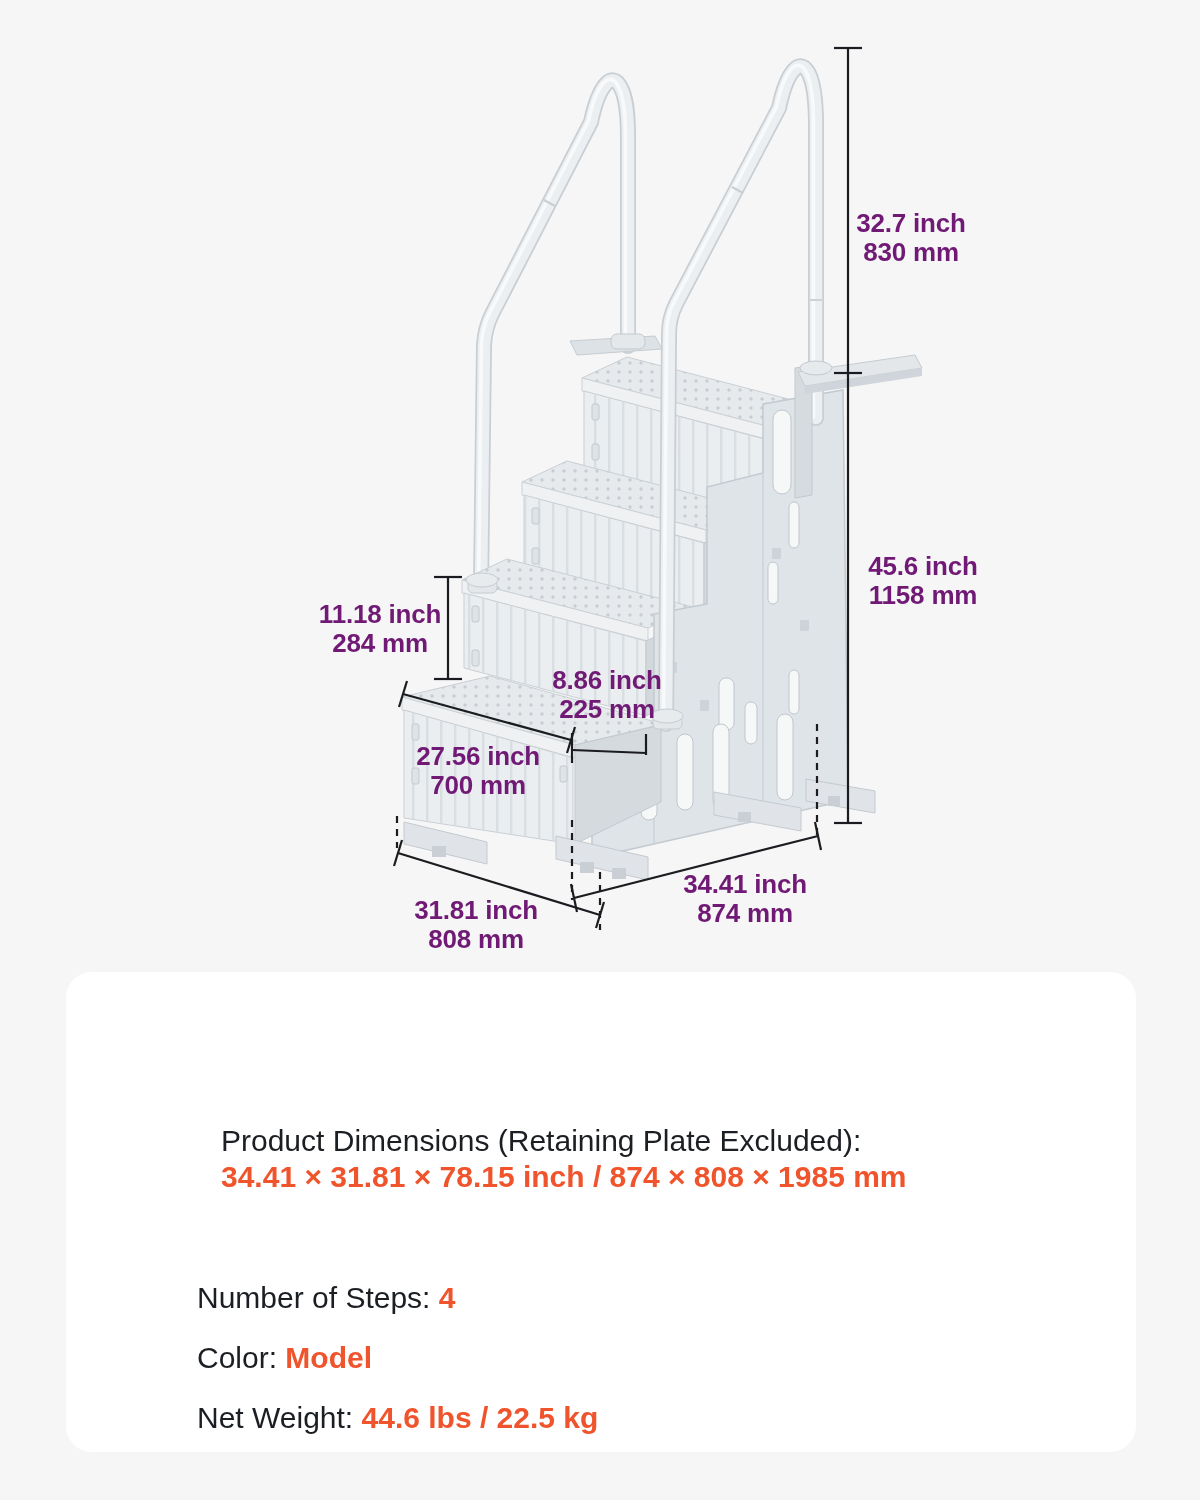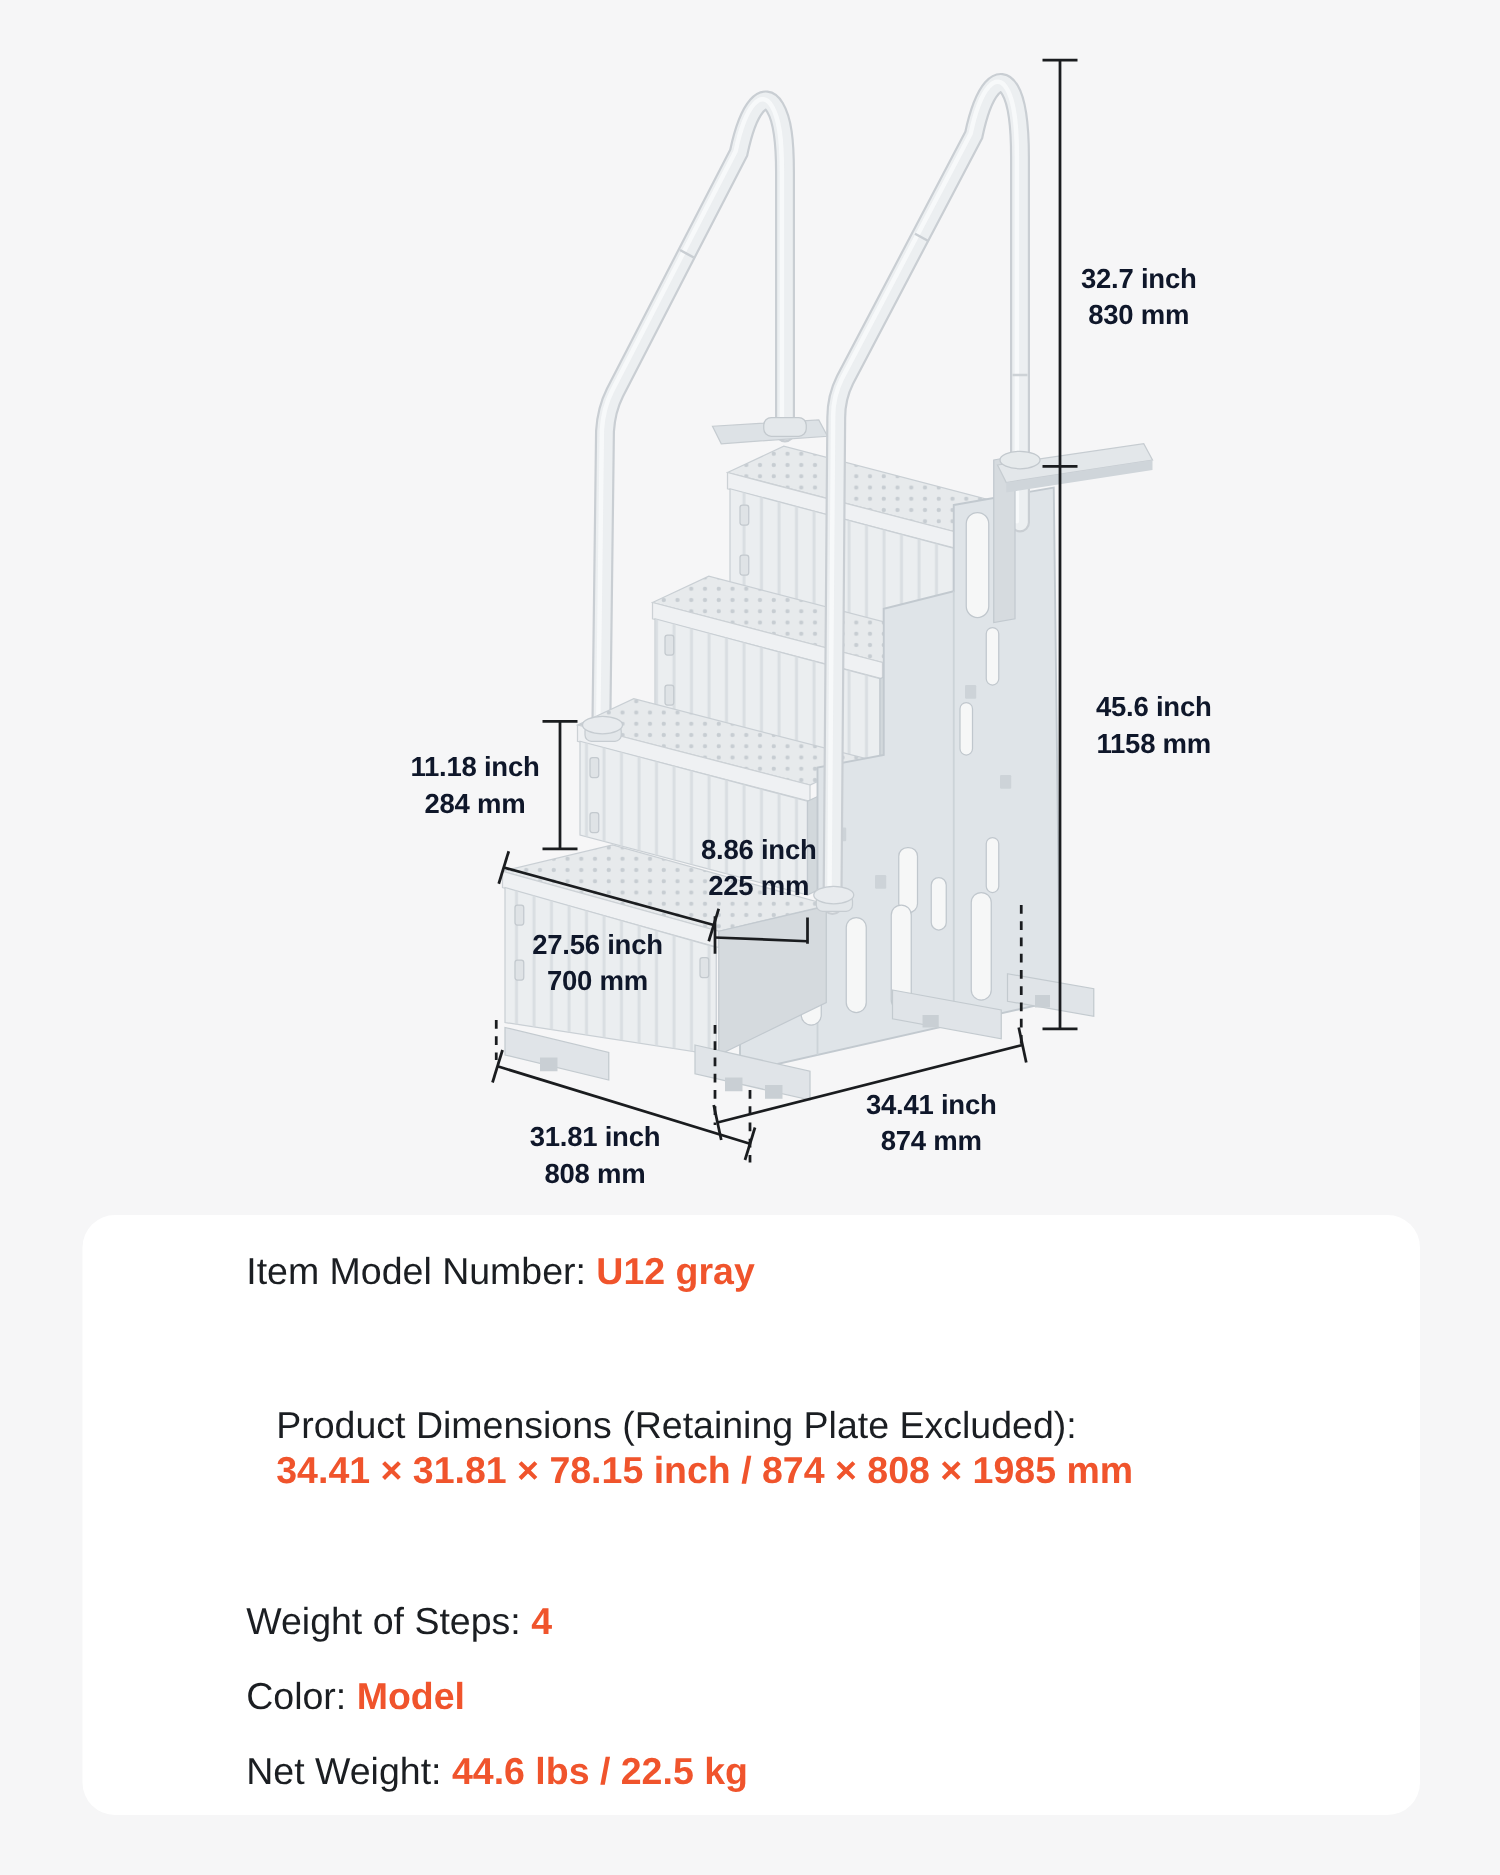--- a/index.html
+++ b/index.html
@@ -6,22 +6,22 @@
   body{
     width:1200px;height:1500px;
     font-family:"Liberation Sans","DejaVu Sans",sans-serif;
     background:#f6f6f7;
   }
   .screen{position:relative;width:1200px;height:1500px;background:#f6f6f7;overflow:hidden;}
   .art{position:absolute;left:0;top:0;}
   
   .dim{
     position:absolute;transform:translateX(-50%);
-    text-align:center;font-weight:700;font-size:22px;line-height:28.5px;
-    color:#0f172a;letter-spacing:-0.2px;white-space:nowrap;z-index:3;
+    text-align:center;font-weight:700;font-size:26px;line-height:28.5px;
+    color:#701a75;letter-spacing:-0.2px;white-space:nowrap;z-index:3;
   }
   
   .spec-card{
     position:absolute;left:66px;top:972px;width:1070px;height:480px;
     background:#ffffff;border-radius:26px;z-index:2;
   }
   .spec-row{
     position:absolute;left:131px;right:40px;
     font-size:30px;line-height:36px;color:#1b1e22;font-weight:400;
   }
@@ -220,29 +220,26 @@
   <div class="dim" style="left:745px;top:870px">
     <div>34.41 inch</div>
     <div>874 mm</div>
   </div>
   <div class="dim" style="left:476px;top:896px">
     <div>31.81 inch</div>
     <div>808 mm</div>
   </div>
 
   <div class="spec-card">
-    <div class="spec-row" style="top:28px">
-      <span class="spec-label">Item Model Number: </span><span class="spec-value">U12 gray</span>
-    </div>
     <div class="spec-row stacked" style="top:151px">
       <span class="spec-label">Product Dimensions (Retaining Plate Excluded):</span>
         <span class="spec-value">34.41 × 31.81 × 78.15 inch / 874 × 808 × 1985 mm</span>
     </div>
     <div class="spec-row" style="top:308px">
-      <span class="spec-label">Weight of Steps: </span><span class="spec-value">4</span>
+      <span class="spec-label">Number of Steps: </span><span class="spec-value">4</span>
     </div>
     <div class="spec-row" style="top:368px">
       <span class="spec-label">Color: </span><span class="spec-value">Model</span>
     </div>
     <div class="spec-row" style="top:428px">
       <span class="spec-label">Net Weight: </span><span class="spec-value">44.6 lbs / 22.5 kg</span>
     </div>
   </div>
 
 </div>

